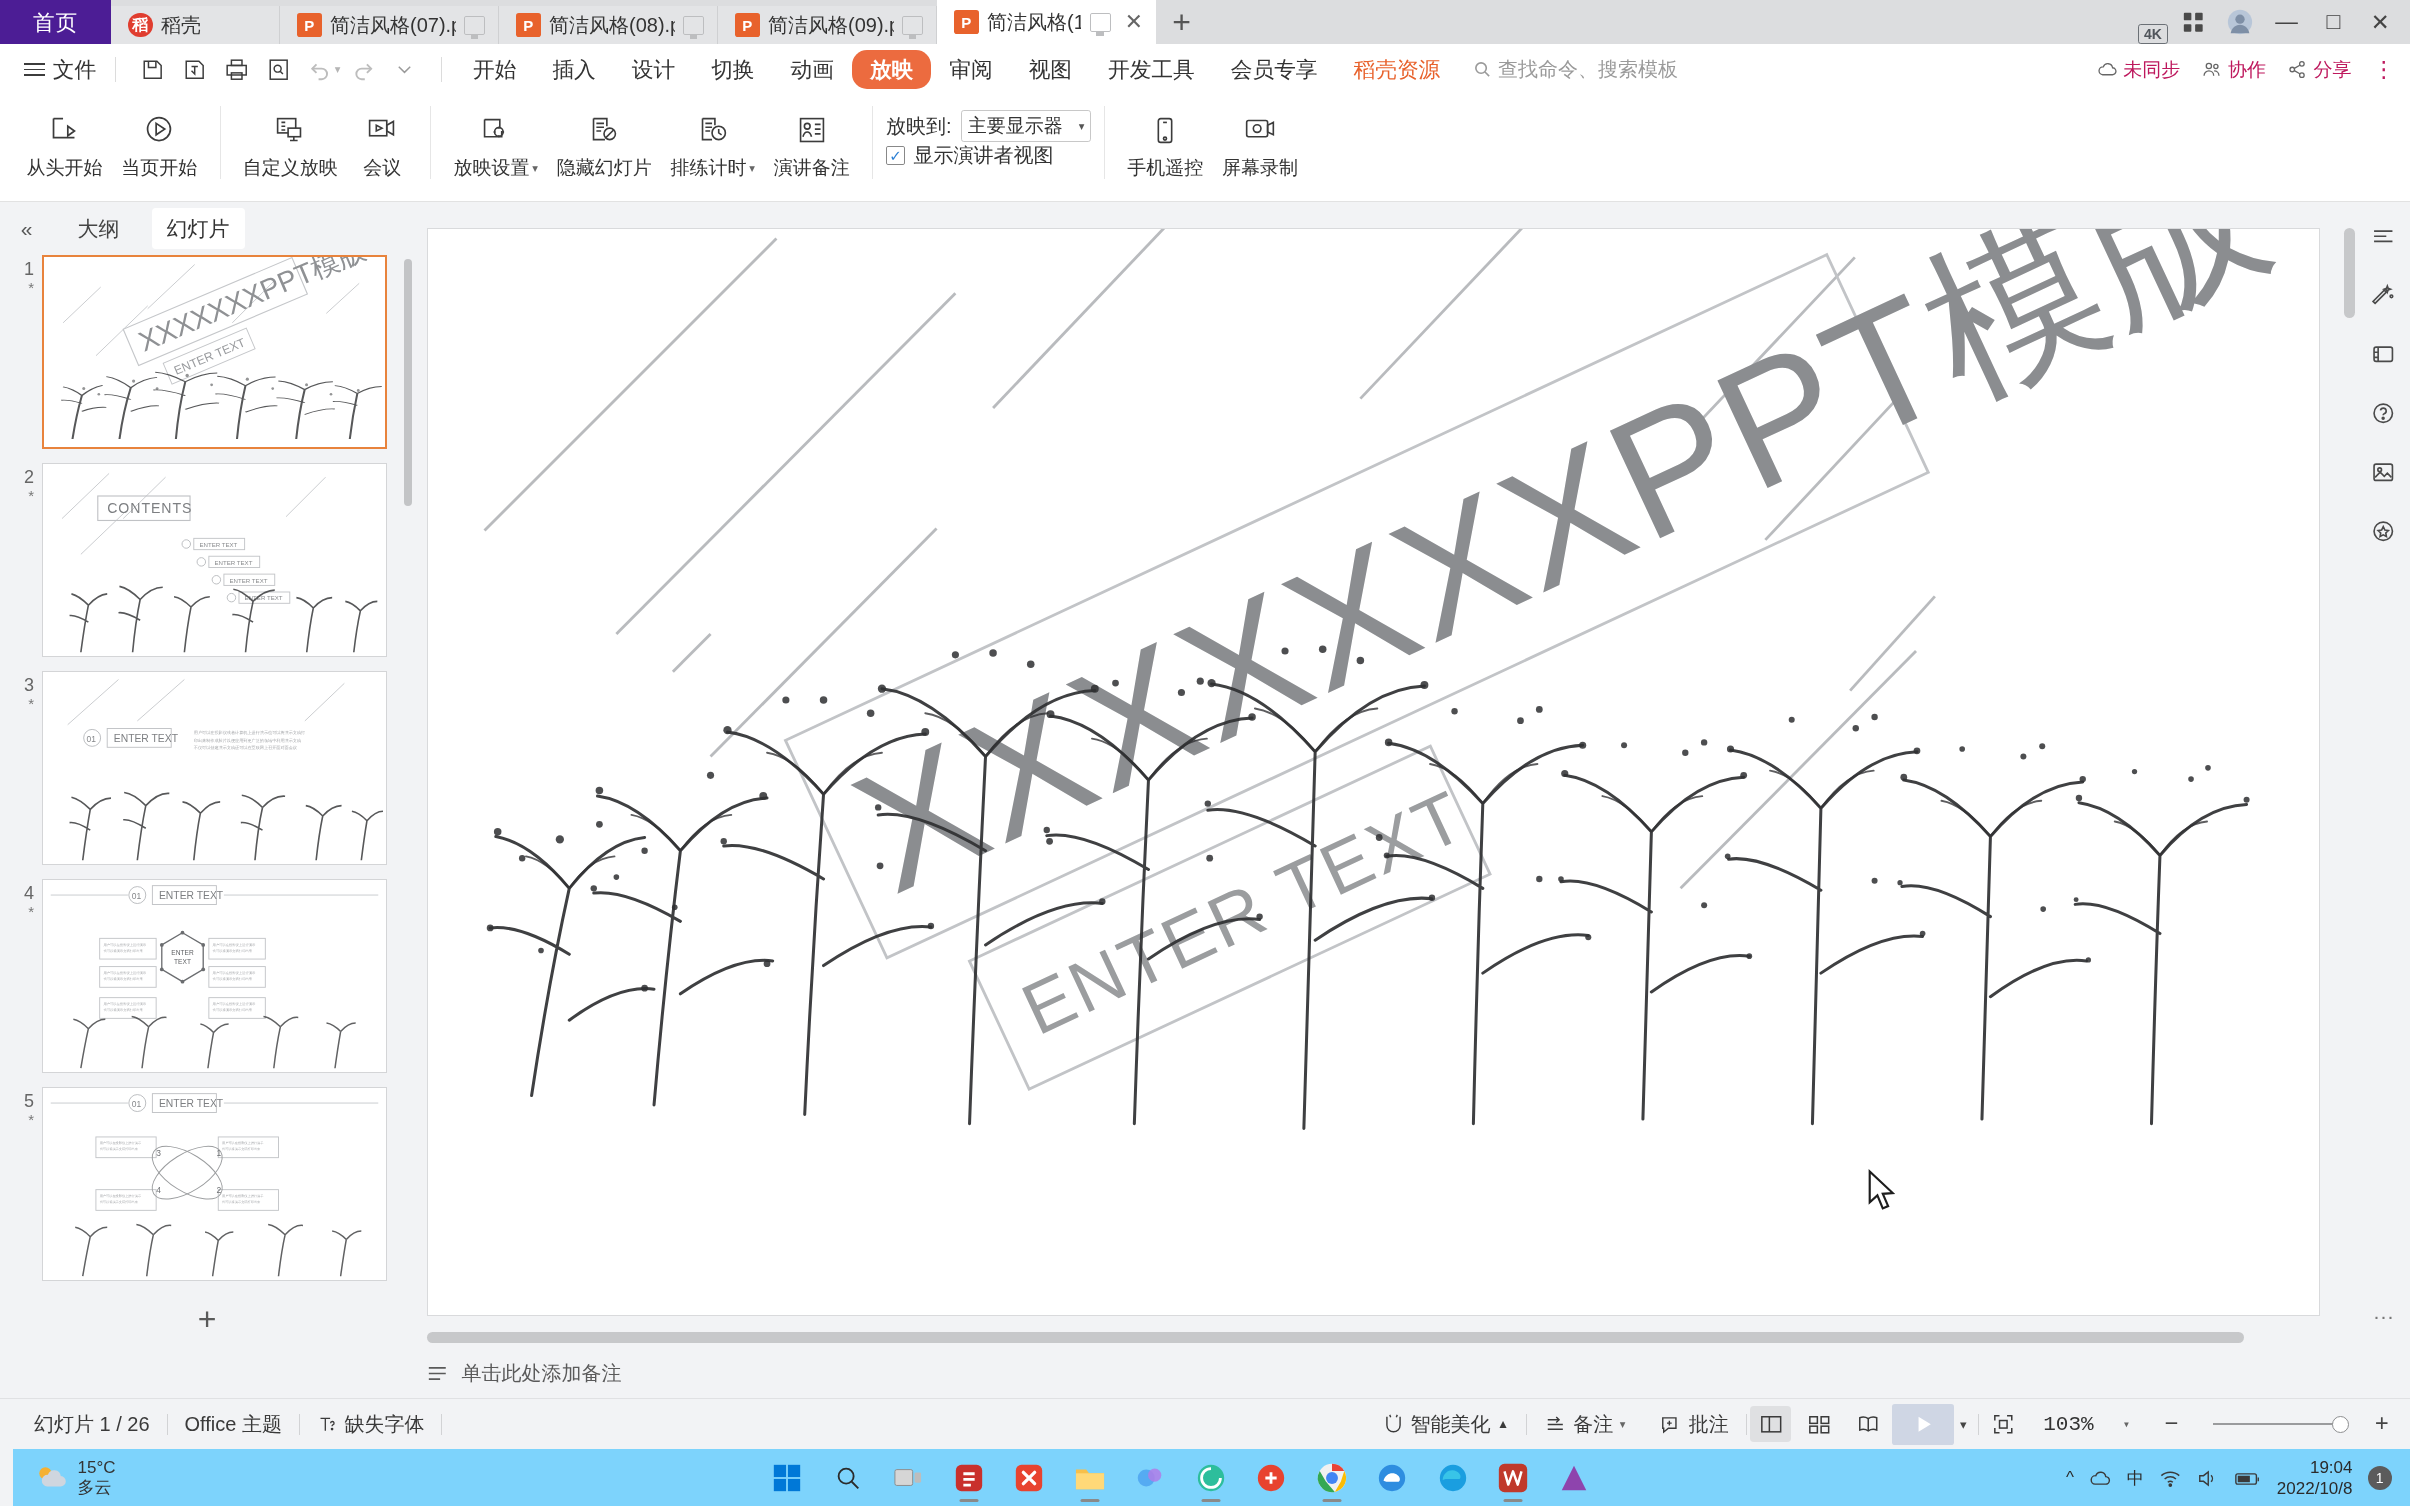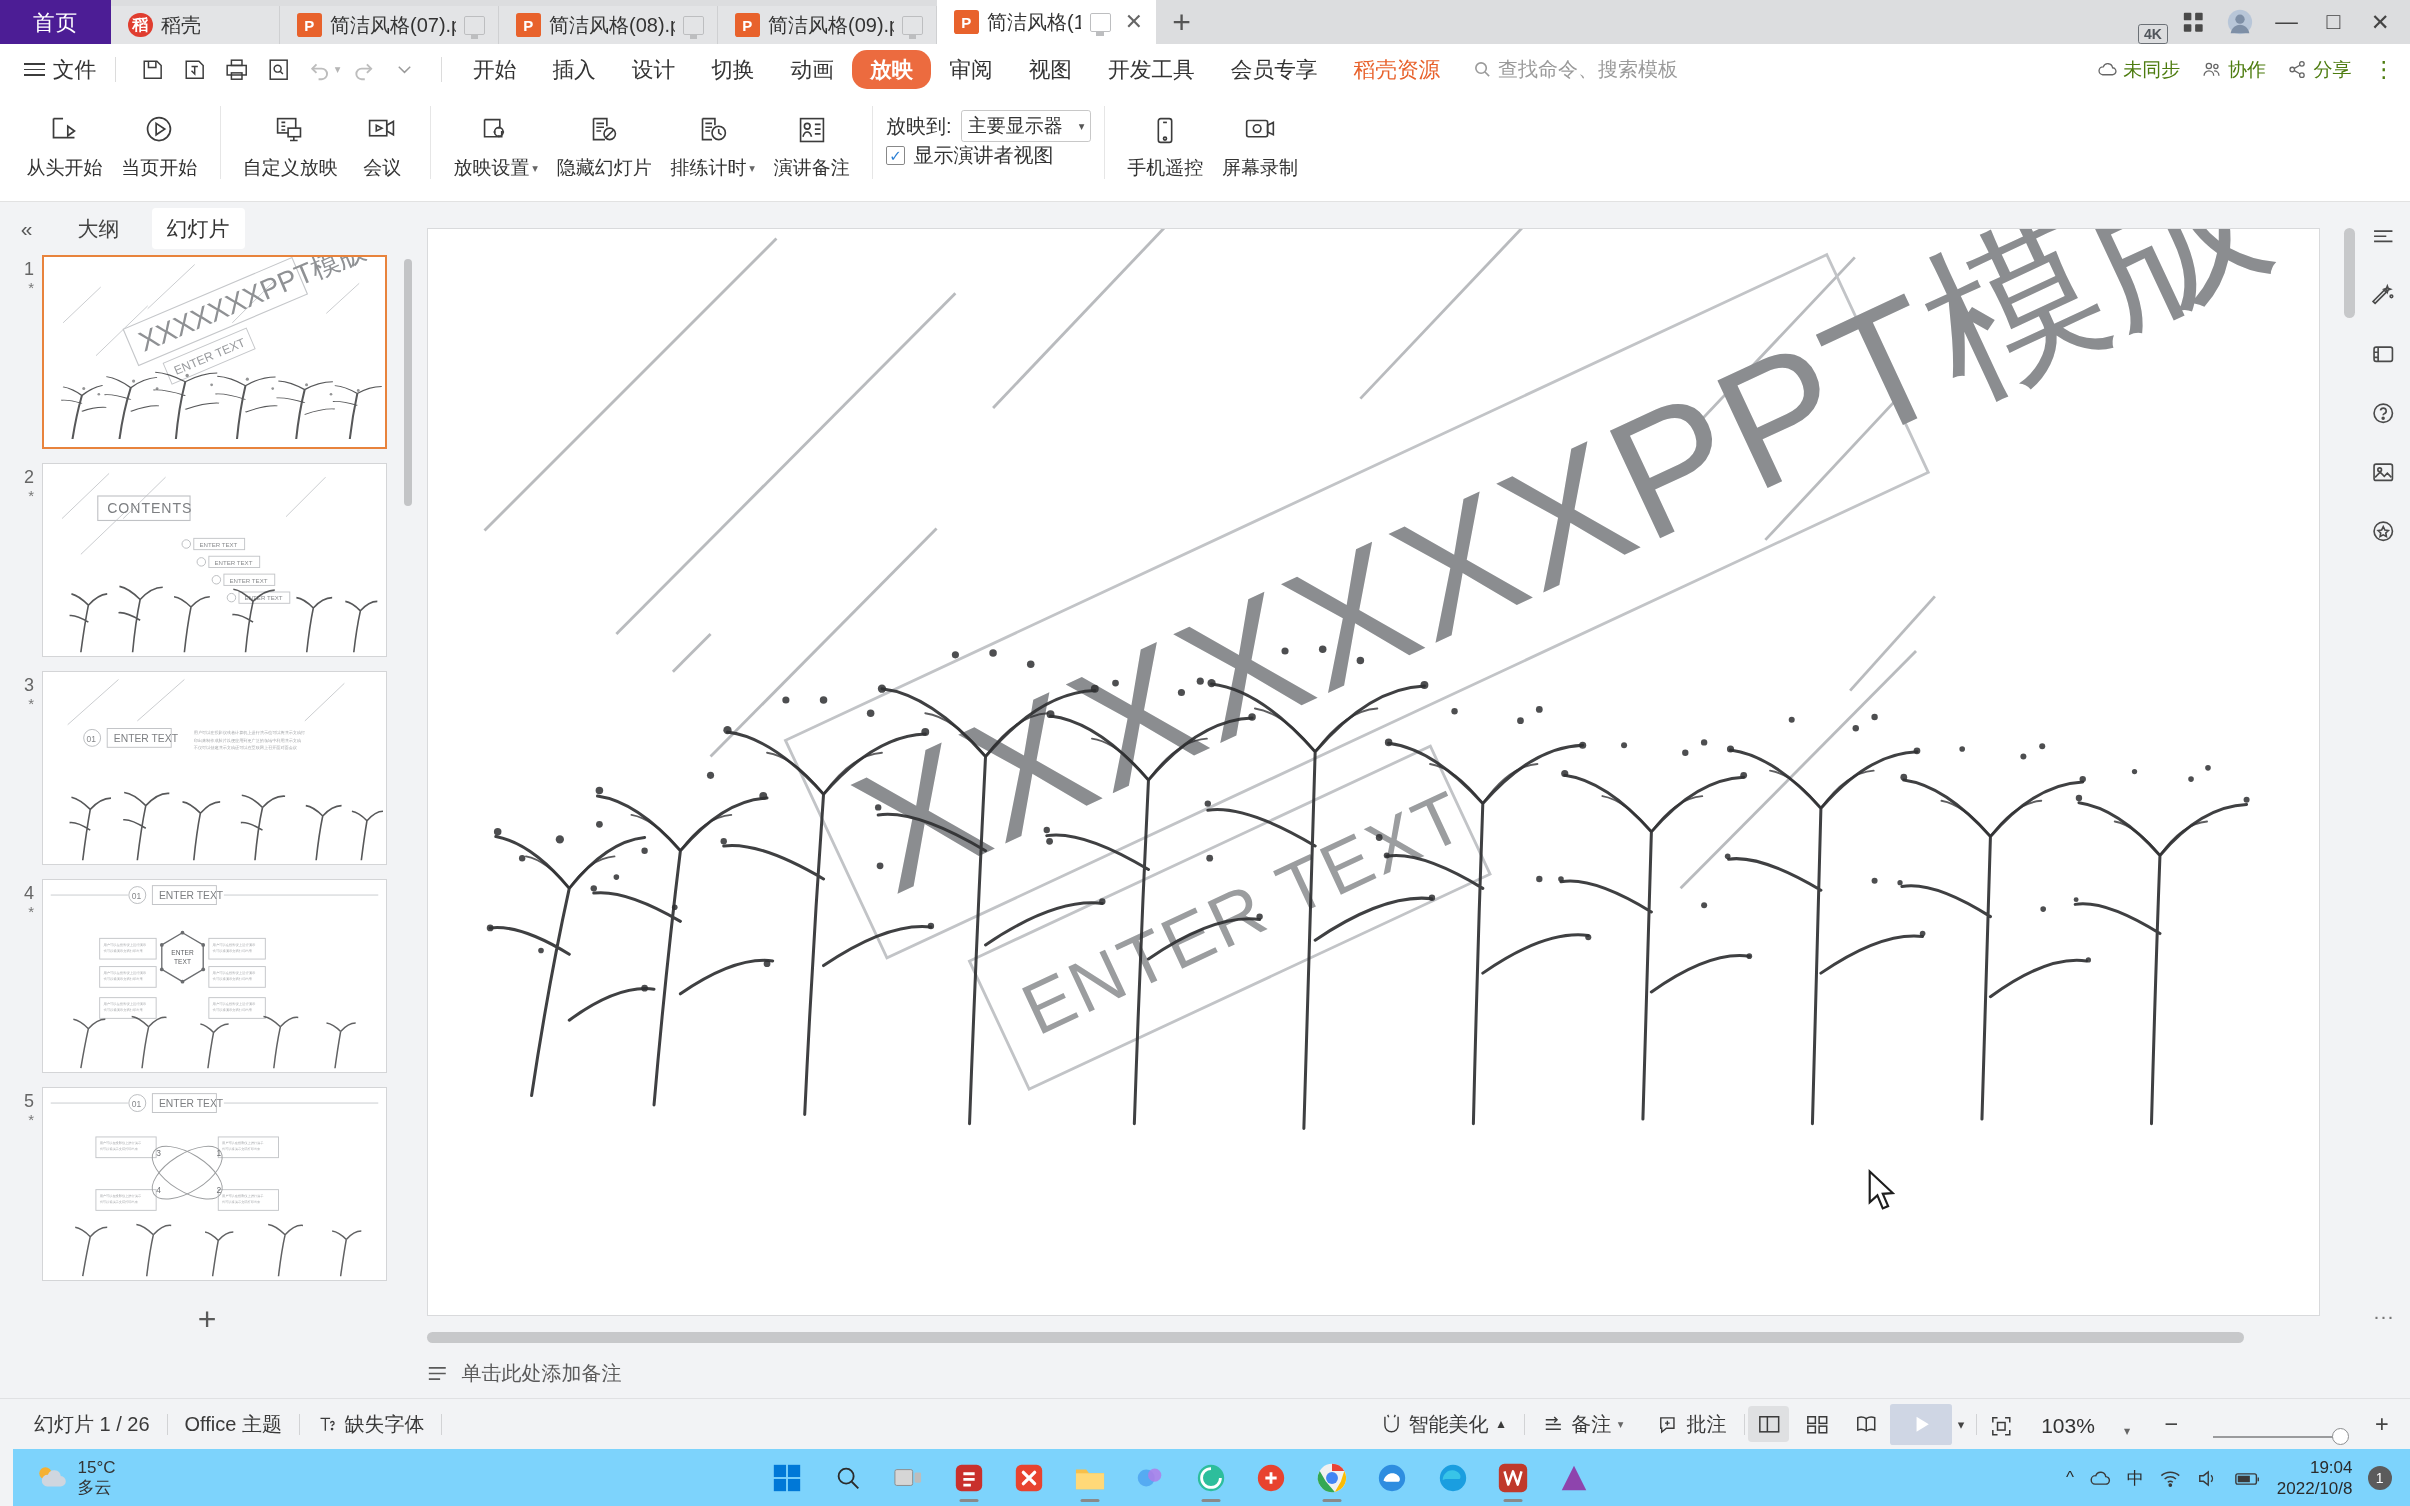--- a/index.html
+++ b/index.html
@@ -50,21 +50,21 @@
   .hamb i { display:block; width:21px; height:1.9px; background:#3c3c3c; }
   .menu-file .t { font-size:21.7px; }
   .qa { display:flex; align-items:center; gap:1.9px; padding:0 9.4px; }
   .qa-btn { width:40px; height:40px; display:flex; align-items:center; justify-content:center; cursor:pointer; border-radius:3.8px;}
   .vsep { width:0.9px; height:24.5px; background:#dcdcdc; margin:0 7.5px; }
   .tabs-main { display:flex; align-items:center; gap:0; margin-left:5.6px; }
   .mtab { font-size:21.7px; color:#333; padding:4.7px 18px; cursor:pointer; border-radius:15px; white-space:nowrap;}
   .mtab.sel { background:#ec6b3f; color:#fff; font-weight:bold; }
   .mtab.orange { color:#e8622c; }
   .menu-search { display:flex; align-items:center; gap:5.6px; margin-left:15px; color:#9a9a9a; font-size:20px; cursor:pointer;}
-  .menu-right { margin-left:auto; display:flex; align-items:center; gap:21px; padding-right:15px; color:#4d7c0f; font-size:19px;}
+  .menu-right { margin-left:auto; display:flex; align-items:center; gap:21px; padding-right:15px; color:#be185d; font-size:19px;}
   .mr-item { display:flex; align-items:center; gap:5.6px; cursor:pointer; white-space:nowrap;}
   .dots { font-size:22.6px; letter-spacing:0.9px; cursor:pointer; }
 
   
   .ribbon { height:107px; background:#fff; border-bottom:0.9px solid #e2e2e2; display:flex; align-items:flex-start;
     padding:7.5px 0 0 17px; flex:none; }
   .rgroup { display:flex; align-items:flex-start; height:92px; }
   .rsep { width:0.9px; height:73px; background:#e6e6e6; margin:3.8px 13px 0; }
   .rbtn { display:flex; flex-direction:column; align-items:center; justify-content:flex-start;
     min-width:70px; padding:3.8px 9.4px 0; cursor:pointer; border-radius:3.8px; }
@@ -123,21 +123,21 @@
 
   
   .status { height:51px; background:#f2f3f5; border-top:0.9px solid #e0e1e3; display:flex; align-items:center;
      padding:0 17px; flex:none; gap:0; }
   .st-item { font-size:20px; color:#3a3a3a; padding:0 17px; display:flex; align-items:center; gap:6.6px; cursor:pointer;}
   .st-sep { width:0.9px; height:21px; background:#d2d3d5; }
   .st-right { margin-left:auto; display:flex; align-items:center; gap:0; }
   .viewbtn { width:41px; height:36px; display:flex; align-items:center; justify-content:center; cursor:pointer; border-radius:3.8px; margin:0 3.8px;}
   .viewbtn.sel { background:#dfe0e2; }
   .playbtn { width:62px; height:41px; background:#cfd6e4; display:flex; align-items:center; justify-content:center; cursor:pointer; border-radius:2.8px;}
-  .zoomctl { display:flex; align-items:flex-end; gap:29px; padding-left:13px;}
+  .zoomctl { display:flex; align-items:center; gap:29px; padding-left:13px;font-family:Liberation Mono, monospace;}
   .zline { width:128px; height:1.9px; background:#9a9b9d; position:relative; }
   .zknob { position:absolute; right:-8.5px; top:-7.5px; width:17px; height:17px; border-radius:50%; background:#fff; border:1.9px solid #8e8f91; cursor:pointer;}
   .zpm { font-size:23.5px; color:#444; cursor:pointer; width:24.5px; text-align:center;}
 
   
   .taskbar { height:58px; background:#7dd3fc; display:flex; align-items:center; flex:none; position:relative;margin-left:13px; }
   .tb-left { display:flex; align-items:center; gap:7.5px; padding-left:21px; width:282px;}
   .weather { display:flex; align-items:center; gap:9.4px; font-size:17px; color:#333; line-height:1.2;}
   .tb-center { display:flex; align-items:center; gap:7.5px; margin-left:auto; margin-right:auto; }
   .tbi { width:53px; height:53px; display:flex; align-items:center; justify-content:center; position:relative; cursor:pointer; border-radius:3.8px;}

